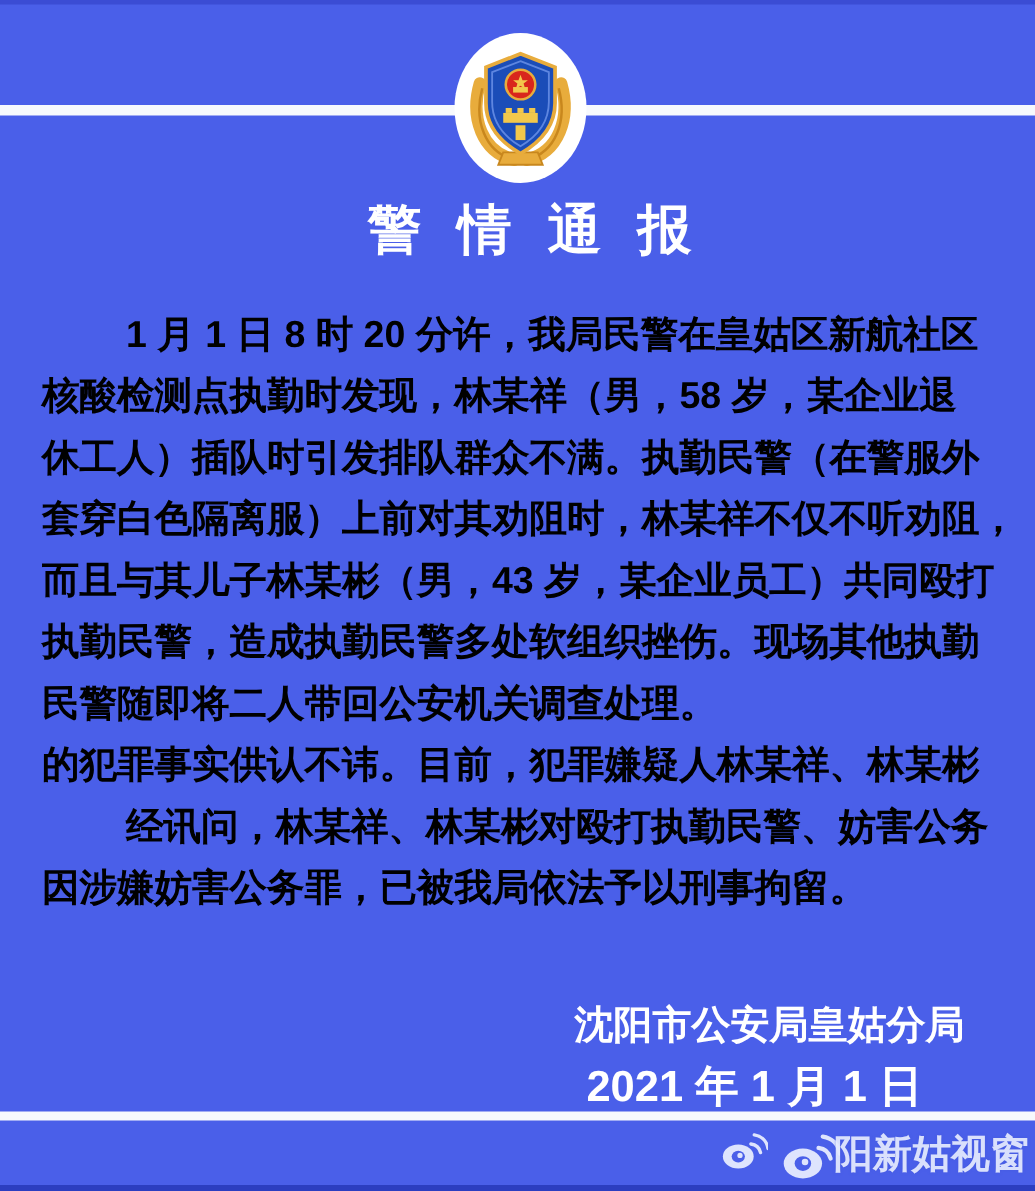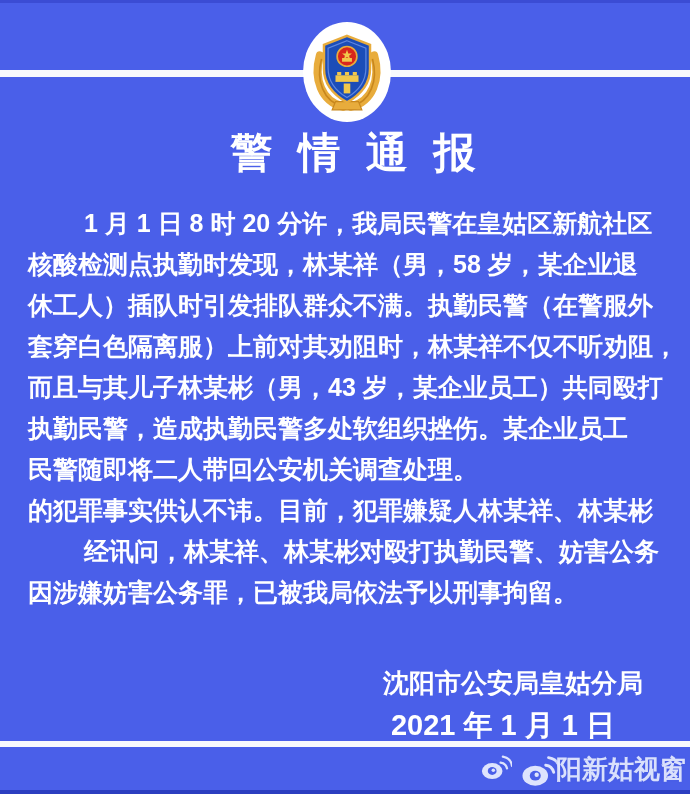--- a/index.html
+++ b/index.html
@@ -32,35 +32,35 @@
     background: #FFFFFF;
     border-radius: 50%;
     display: flex; align-items: center; justify-content: center;
     z-index: 2;
   }
   .badge svg { display: block; }
   .title {
     position: absolute; top: 136px; left: 0; right: 0;
     margin: 0;
     text-align: center;
-    font-size: 42px; font-weight: 700;
+    font-size: 36px; font-weight: 700;
     letter-spacing: 7px; text-indent: 7px;
     line-height: 34px;
     color: #FFFFFF;
     padding-left: 16px;
   }
   .body {
     position: absolute; top: 203px; left: 28px; right: 20px;
   }
   .body-line {
     height: 41px; line-height: 41px;
     font-size: 25px; font-weight: 700;
     letter-spacing: 0px;
     white-space: nowrap;
-    color: #ffffff;
+    color: #000000;
   }
   .body-line.indent { padding-left: 56px; }
   .signature {
     position: absolute; top: 668px; right: 47px;
     font-size: 26px; font-weight: 700; line-height: 30px;
     white-space: nowrap;
     text-align: right;
   }
   .date {
     position: absolute; top: 710px; right: 75px;
@@ -117,21 +117,21 @@
   </div>
 
   <h1 class="title">警 情 通 报</h1>
 
   <div class="body">
       <div class="body-line indent">1 月 1 日 8 时 20 分许，我局民警在皇姑区新航社区</div>
       <div class="body-line">核酸检测点执勤时发现，林某祥（男，58 岁，某企业退</div>
       <div class="body-line">休工人）插队时引发排队群众不满。执勤民警（在警服外</div>
       <div class="body-line">套穿白色隔离服）上前对其劝阻时，林某祥不仅不听劝阻，</div>
       <div class="body-line">而且与其儿子林某彬（男，43 岁，某企业员工）共同殴打</div>
-      <div class="body-line">执勤民警，造成执勤民警多处软组织挫伤。某企业员工</div>
+      <div class="body-line">执勤民警，造成执勤民警多处软组织挫伤。现场其他执勤</div>
       <div class="body-line">民警随即将二人带回公安机关调查处理。</div>
       <div class="body-line">的犯罪事实供认不讳。目前，犯罪嫌疑人林某祥、林某彬</div>
       <div class="body-line indent">经讯问，林某祥、林某彬对殴打执勤民警、妨害公务</div>
       <div class="body-line">因涉嫌妨害公务罪，已被我局依法予以刑事拘留。</div>
     </div>
 
   <div class="signature">沈阳市公安局皇姑分局</div>
 
   <div class="date">2021 年 1 月 1 日</div>
 

